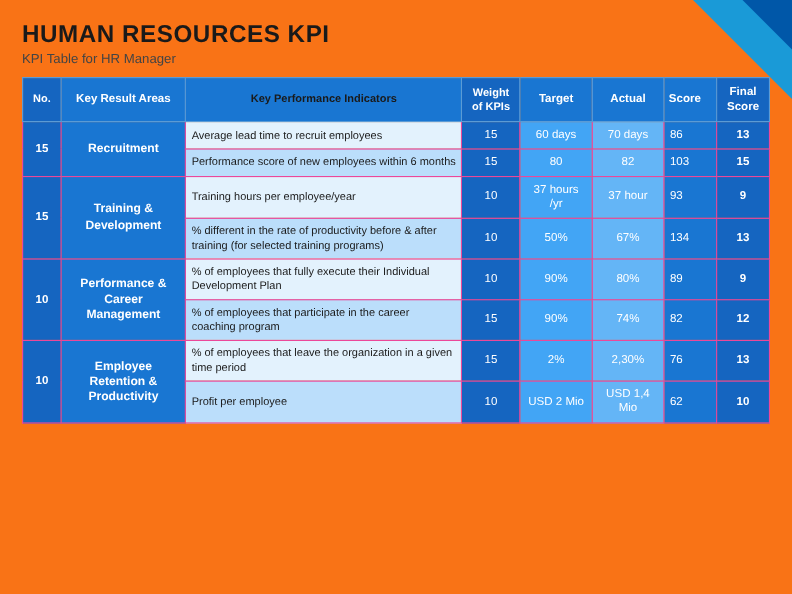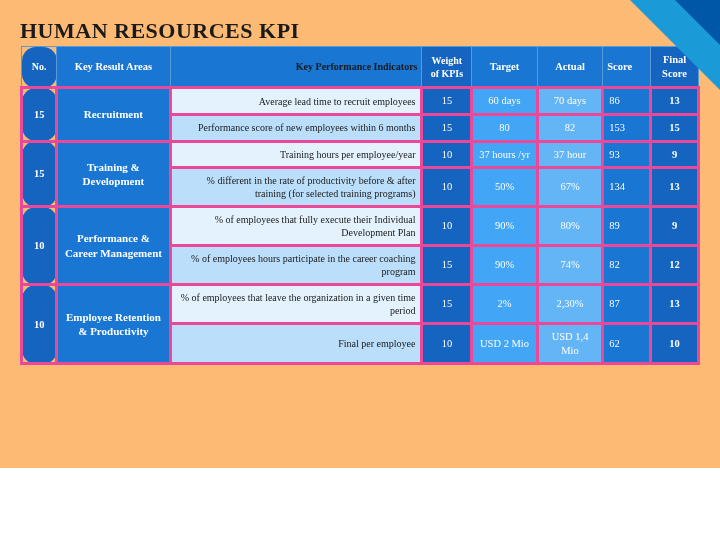--- a/index.html
+++ b/index.html
@@ -6,25 +6,24 @@
     body {
       width: 720px;
       height: 540px;
       background: #fff;
       font-family: Arial, sans-serif;
       overflow: hidden;
     }
 
     .page {
       width: 720px;
-      height: 468px;
-      background: #fdba74;
+      height: 540px;
+      background: #f97316;
       padding: 18px 20px 12px 20px;
       position: relative;
-      font-family: Liberation Serif, serif;
     }
 
     
     .corner-deco {
       position: absolute;
       top: 0;
       right: 0;
       width: 0;
       height: 0;
     }
@@ -82,50 +81,48 @@
       vertical-align: middle;
       line-height: 1.3;
     }
 
     thead tr th.kpi-col {
       background-color: #1976d2;
     }
 
     
     tbody tr td {
-      border: 3px solid #ec4899;
+      border: 1px solid #ec4899;
       vertical-align: middle;
       padding: 5px 5px;
       line-height: 1.3;
       margin-top: 36px;
     }
 
     .col-no {
       background-color: #1565c0;
       color: #fff;
       text-align: center;
       font-weight: bold;
       width: 28px;
-      border-radius: 14px;
     }
 
     .col-kra {
       background-color: #1976d2;
       color: #fff;
       text-align: center;
       font-weight: bold;
       width: 90px;
     }
 
     .col-kpi {
       background-color: #e3f2fd;
       color: #1a1a1a;
       width: 200px;
       font-size: 10px;
-      text-align: right;
     }
 
     .col-weight {
       background-color: #1565c0;
       color: #fff;
       text-align: center;
       width: 36px;
     }
 
     .col-target {
@@ -177,20 +174,21 @@
 <body>
 
 <div class="page">
 
   <div class="corner-deco">
     <div class="triangle-large"></div>
     <div class="triangle-small"></div>
   </div>
 
   <h1 class="main-title">HUMAN RESOURCES KPI</h1>
+  <p class="sub-title">KPI Table for HR Manager</p>
 
   <table>
     <thead>
       <tr>
         <th class="col-no header-weight">No.</th>
         <th class="col-kra">Key Result Areas</th>
         <th class="col-kpi kpi-col">Key Performance Indicators</th>
         <th class="col-weight header-weight">Weight of KPIs</th>
         <th class="col-target" style="background:#1976d2;">Target</th>
         <th class="col-actual" style="background:#1976d2;">Actual</th>
@@ -207,21 +205,21 @@
           <td class="col-target">60 days</td>
           <td class="col-actual">70 days</td>
           <td class="col-score">86</td>
           <td class="col-final">13</td>
         </tr>
         <tr class="row-alt">
           <td class="col-kpi">Performance score of new employees within 6 months</td>
           <td class="col-weight">15</td>
           <td class="col-target">80</td>
           <td class="col-actual">82</td>
-          <td class="col-score">153</td>
+          <td class="col-score">103</td>
           <td class="col-final">15</td>
         </tr>
         <tr>
           <td class="col-no" rowspan="2">15</td>
           <td class="col-kra kra-label" rowspan="2">Training &amp; Development</td>
           <td class="col-kpi">Training hours per employee/year</td>
           <td class="col-weight">10</td>
           <td class="col-target">37 hours /yr</td>
           <td class="col-actual">37 hour</td>
           <td class="col-score">93</td>
@@ -239,39 +237,39 @@
           <td class="col-no" rowspan="2">10</td>
           <td class="col-kra kra-label" rowspan="2">Performance &amp; Career Management</td>
           <td class="col-kpi">% of employees that fully execute their Individual Development Plan</td>
           <td class="col-weight">10</td>
           <td class="col-target">90%</td>
           <td class="col-actual">80%</td>
           <td class="col-score">89</td>
           <td class="col-final">9</td>
         </tr>
         <tr class="row-alt">
-          <td class="col-kpi">% of employees hours participate in the career coaching program</td>
+          <td class="col-kpi">% of employees that participate in the career coaching program</td>
           <td class="col-weight">15</td>
           <td class="col-target">90%</td>
           <td class="col-actual">74%</td>
           <td class="col-score">82</td>
           <td class="col-final">12</td>
         </tr>
         <tr>
           <td class="col-no" rowspan="2">10</td>
           <td class="col-kra kra-label" rowspan="2">Employee Retention &amp; Productivity</td>
           <td class="col-kpi">% of employees that leave the organization in a given time period</td>
           <td class="col-weight">15</td>
           <td class="col-target">2%</td>
           <td class="col-actual">2,30%</td>
-          <td class="col-score">87</td>
+          <td class="col-score">76</td>
           <td class="col-final">13</td>
         </tr>
         <tr class="row-alt">
-          <td class="col-kpi">Final per employee</td>
+          <td class="col-kpi">Profit per employee</td>
           <td class="col-weight">10</td>
           <td class="col-target">USD 2 Mio</td>
           <td class="col-actual">USD 1,4 Mio</td>
           <td class="col-score">62</td>
           <td class="col-final">10</td>
         </tr>
       </tbody>
   </table>
 </div>
 

